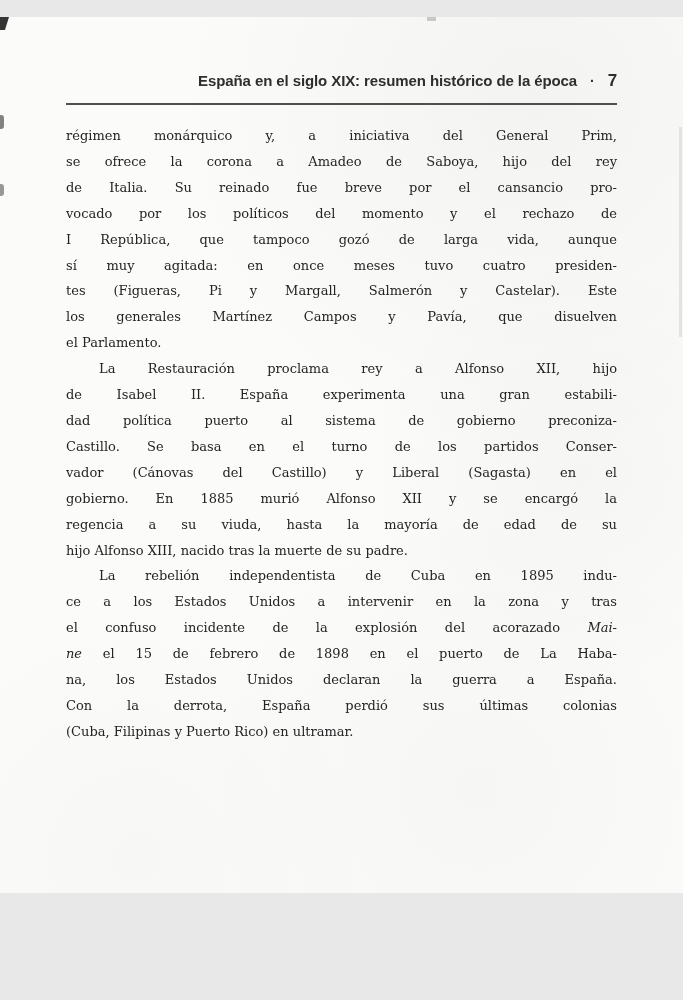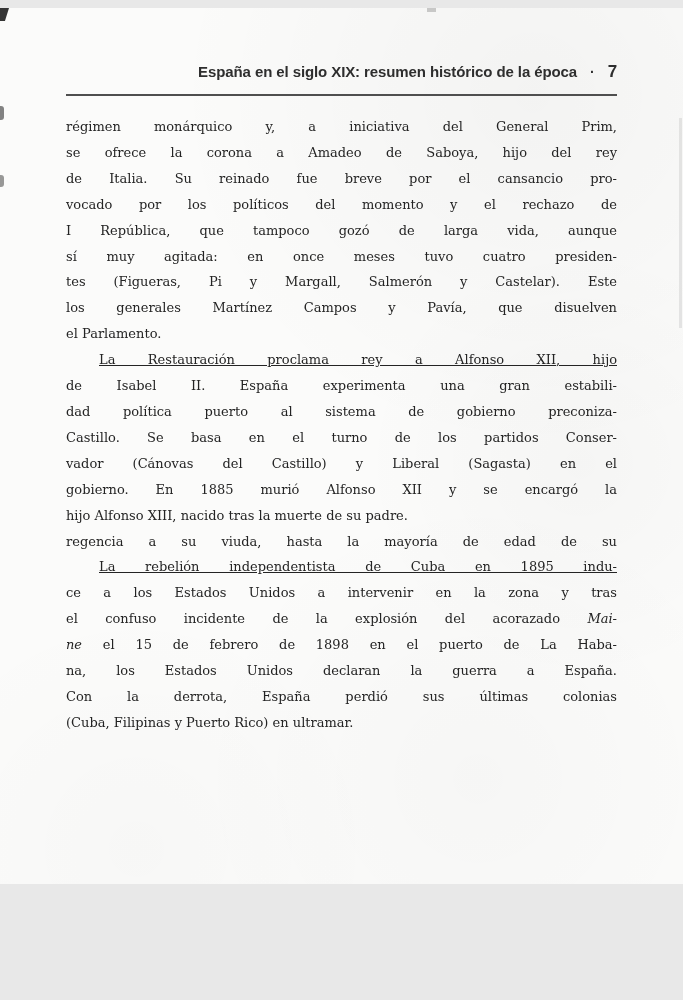--- a/index.html
+++ b/index.html
@@ -4,21 +4,21 @@
 <style>
   html, body {
     margin: 0;
     padding: 0;
     background: #e8e8e8;
   }
   .page {
     position: relative;
     width: 683px;
     height: 876px;
-    margin: 8px auto;
+    margin: 17px auto;
     background-color: #fbfbfa;
     background-image:
       radial-gradient(circle at 78% 10%, rgba(0,0,0,0.03), transparent 38%),
       radial-gradient(circle at 85% 52%, rgba(0,0,0,0.022), transparent 30%),
       radial-gradient(circle at 70% 88%, rgba(0,0,0,0.02), transparent 32%),
       radial-gradient(circle at 20% 96%, rgba(0,0,0,0.015), transparent 25%);
     overflow: hidden;
     font-family: "DejaVu Serif", serif;
   }
   
@@ -62,21 +62,21 @@
     line-height: 25.9px;
     color: #242424;
   }
   .paragraph { margin: 0; }
   .line {
     text-align: justify;
     text-align-last: justify;
     text-justify: inter-word;
   }
   .line.last-line { text-align-last: left; }
-  .line.first-line { text-indent: 33px; text-decoration: underline; }
+  .line.first-line { text-indent: 33px; }
   .line em { }
   
   .artifact { position: absolute; background: #1f1f1f; }
   .artifact.corner { left: 0; top: 0; width: 9px; height: 13px; opacity: 0.9;
     clip-path: polygon(0 0, 100% 0, 55% 100%, 0 100%); }
   .artifact.edge1 { left: 0; top: 98px; width: 4px; height: 14px; opacity: 0.55; border-radius: 0 3px 3px 0; }
   .artifact.edge2 { left: 0; top: 167px; width: 4px; height: 12px; opacity: 0.45; border-radius: 0 3px 3px 0; }
   .artifact.top-speck { left: 427px; top: 0; width: 9px; height: 4px; background: #9a9a9a; opacity: 0.5; }
   .artifact.right-streak { left: 679px; top: 110px; width: 3px; height: 210px; background: #bdbdbd; opacity: 0.35; }
 </style>
@@ -111,22 +111,22 @@
         <div class="line"><span>los generales Martínez Campos y Pavía, que disuelven</span></div>
         <div class="line last-line"><span>el Parlamento.</span></div>
       </div>
       <div class="paragraph">
         <div class="line first-line"><span>La Restauración proclama rey a Alfonso XII, hijo</span></div>
         <div class="line"><span>de Isabel II. España experimenta una gran estabili-</span></div>
         <div class="line"><span>dad política puerto al sistema de gobierno preconiza-</span></div>
         <div class="line"><span>Castillo. Se basa en el turno de los partidos Conser-</span></div>
         <div class="line"><span>vador (Cánovas del Castillo) y Liberal (Sagasta) en el</span></div>
         <div class="line"><span>gobierno. En 1885 murió Alfonso XII y se encargó la</span></div>
+        <div class="line"><span>regencia a su viuda, hasta la mayoría de edad de su</span></div>
         <div class="line last-line"><span>hijo Alfonso XIII, nacido tras la muerte de su padre.</span></div>
-        <div class="line"><span>regencia a su viuda, hasta la mayoría de edad de su</span></div>
       </div>
       <div class="paragraph">
         <div class="line first-line"><span>La rebelión independentista de Cuba en 1895 indu-</span></div>
         <div class="line"><span>ce a los Estados Unidos a intervenir en la zona y tras</span></div>
         <div class="line"><span>el confuso incidente de la explosión del acorazado </span><em>Mai-</em></div>
         <div class="line"><em>ne</em><span> el 15 de febrero de 1898 en el puerto de La Haba-</span></div>
         <div class="line"><span>na, los Estados Unidos declaran la guerra a España.</span></div>
         <div class="line"><span>Con la derrota, España perdió sus últimas colonias</span></div>
         <div class="line last-line"><span>(Cuba, Filipinas y Puerto Rico) en ultramar.</span></div>
       </div>

